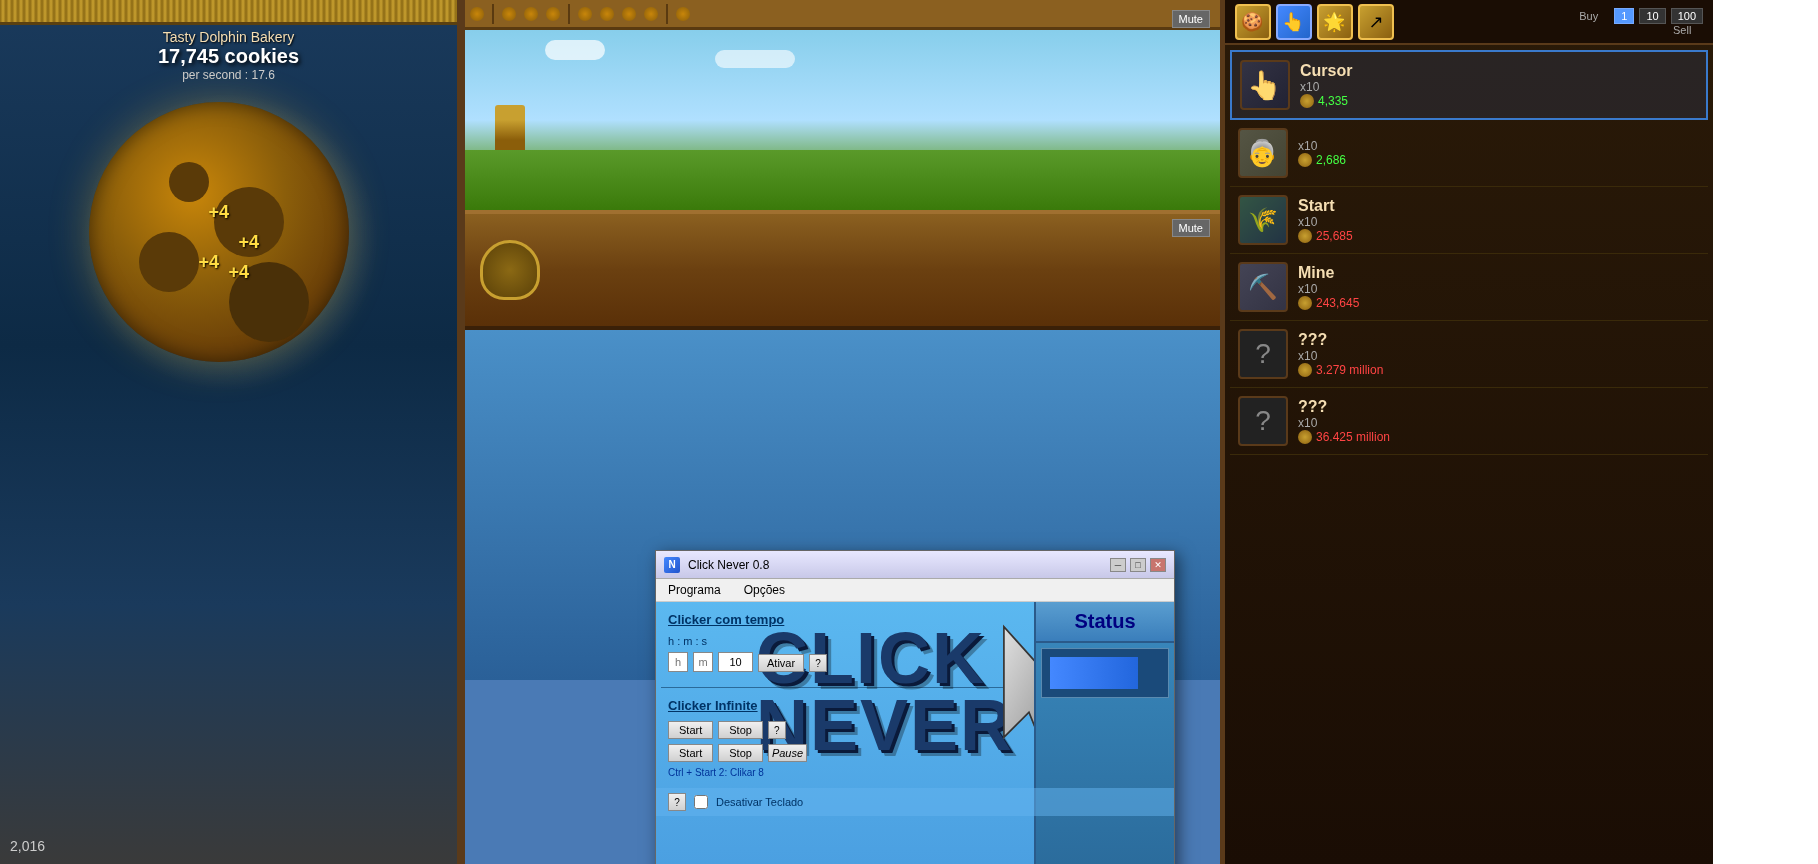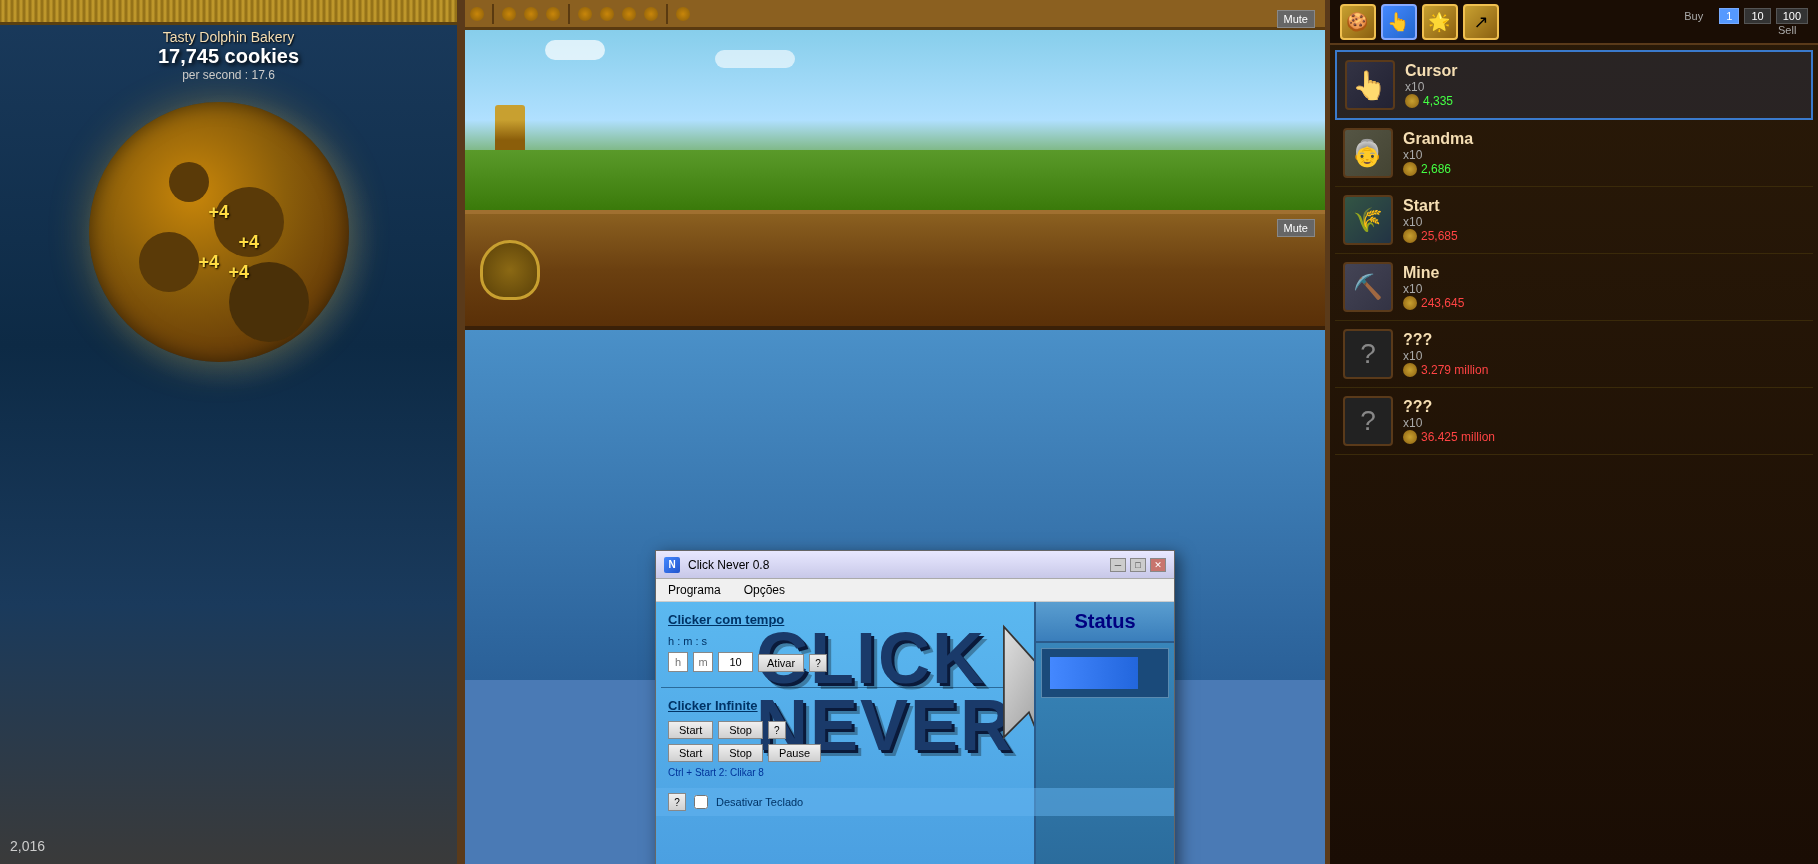--- a/index.html
+++ b/index.html
@@ -97,21 +97,21 @@
     .bottom-number {
       position: absolute;
       bottom: 10px;
       left: 10px;
       color: #ccc;
       font-size: 14px;
     }
 
     
     .middle-panel {
-      width: 865px;
+      width: 760px;
       height: 864px;
       position: relative;
       background: #4a7ab5;
       overflow: hidden;
       border-right: 5px solid #5a3a1a;
     }
 
     .mute-btn-top {
       position: absolute;
       right: 10px;
@@ -403,25 +403,26 @@
 
     .stop-btn {
       padding: 2px 10px;
       background: linear-gradient(180deg, #f0f0f0, #d0d0d0);
       border: 1px solid #888;
       font-size: 11px;
       cursor: pointer;
     }
 
     .pause-btn {
-      padding: 2px 10px;
+      padding: 2px 3px;
       background: linear-gradient(180deg, #f0f0f0, #d0d0d0);
       border: 1px solid #888;
       font-size: 11px;
       cursor: pointer;
+      font-style: italic;
     }
 
     .sub-label {
       font-size: 10px;
       color: #003399;
     }
 
     .dialog-footer {
       padding: 5px 12px;
       display: flex;
@@ -916,21 +917,20 @@
           <span class="cost-value affordable">4,335</span>
         </div>
       </div>
     </div>
 
     <div class="shop-item shop-item-grandma">
       <div class="shop-item-icon">
         <span class="grandma-face">👵</span>
       </div>
       <div class="shop-item-info">
-        <div class="shop-item-name">Grandma</div>
         <div class="shop-item-qty">x10</div>
         <div class="shop-item-cost">
           <div class="cost-icon"></div>
           <span class="cost-value affordable">2,686</span>
         </div>
       </div>
     </div>
 
     <div class="shop-item shop-item-farm">
       <div class="shop-item-icon">

